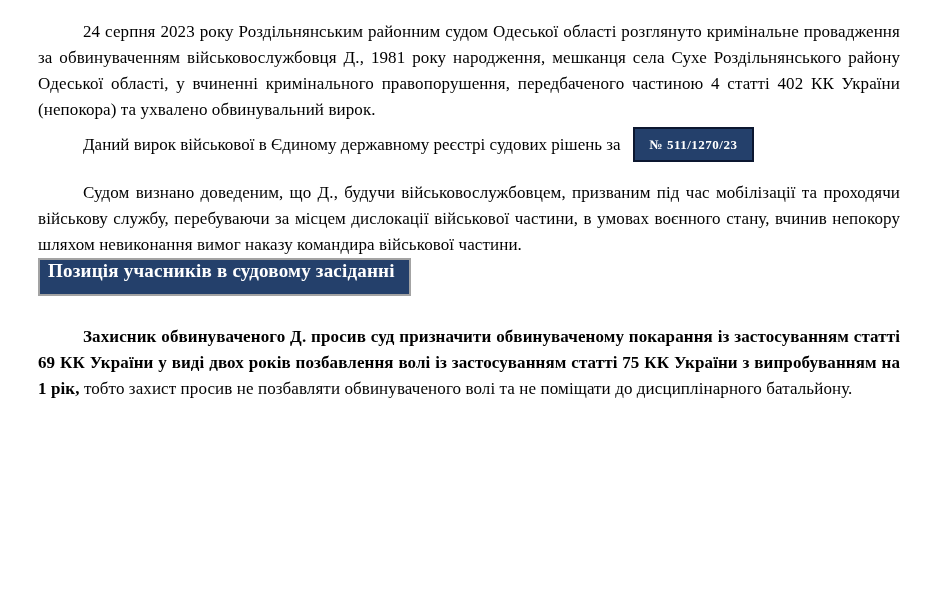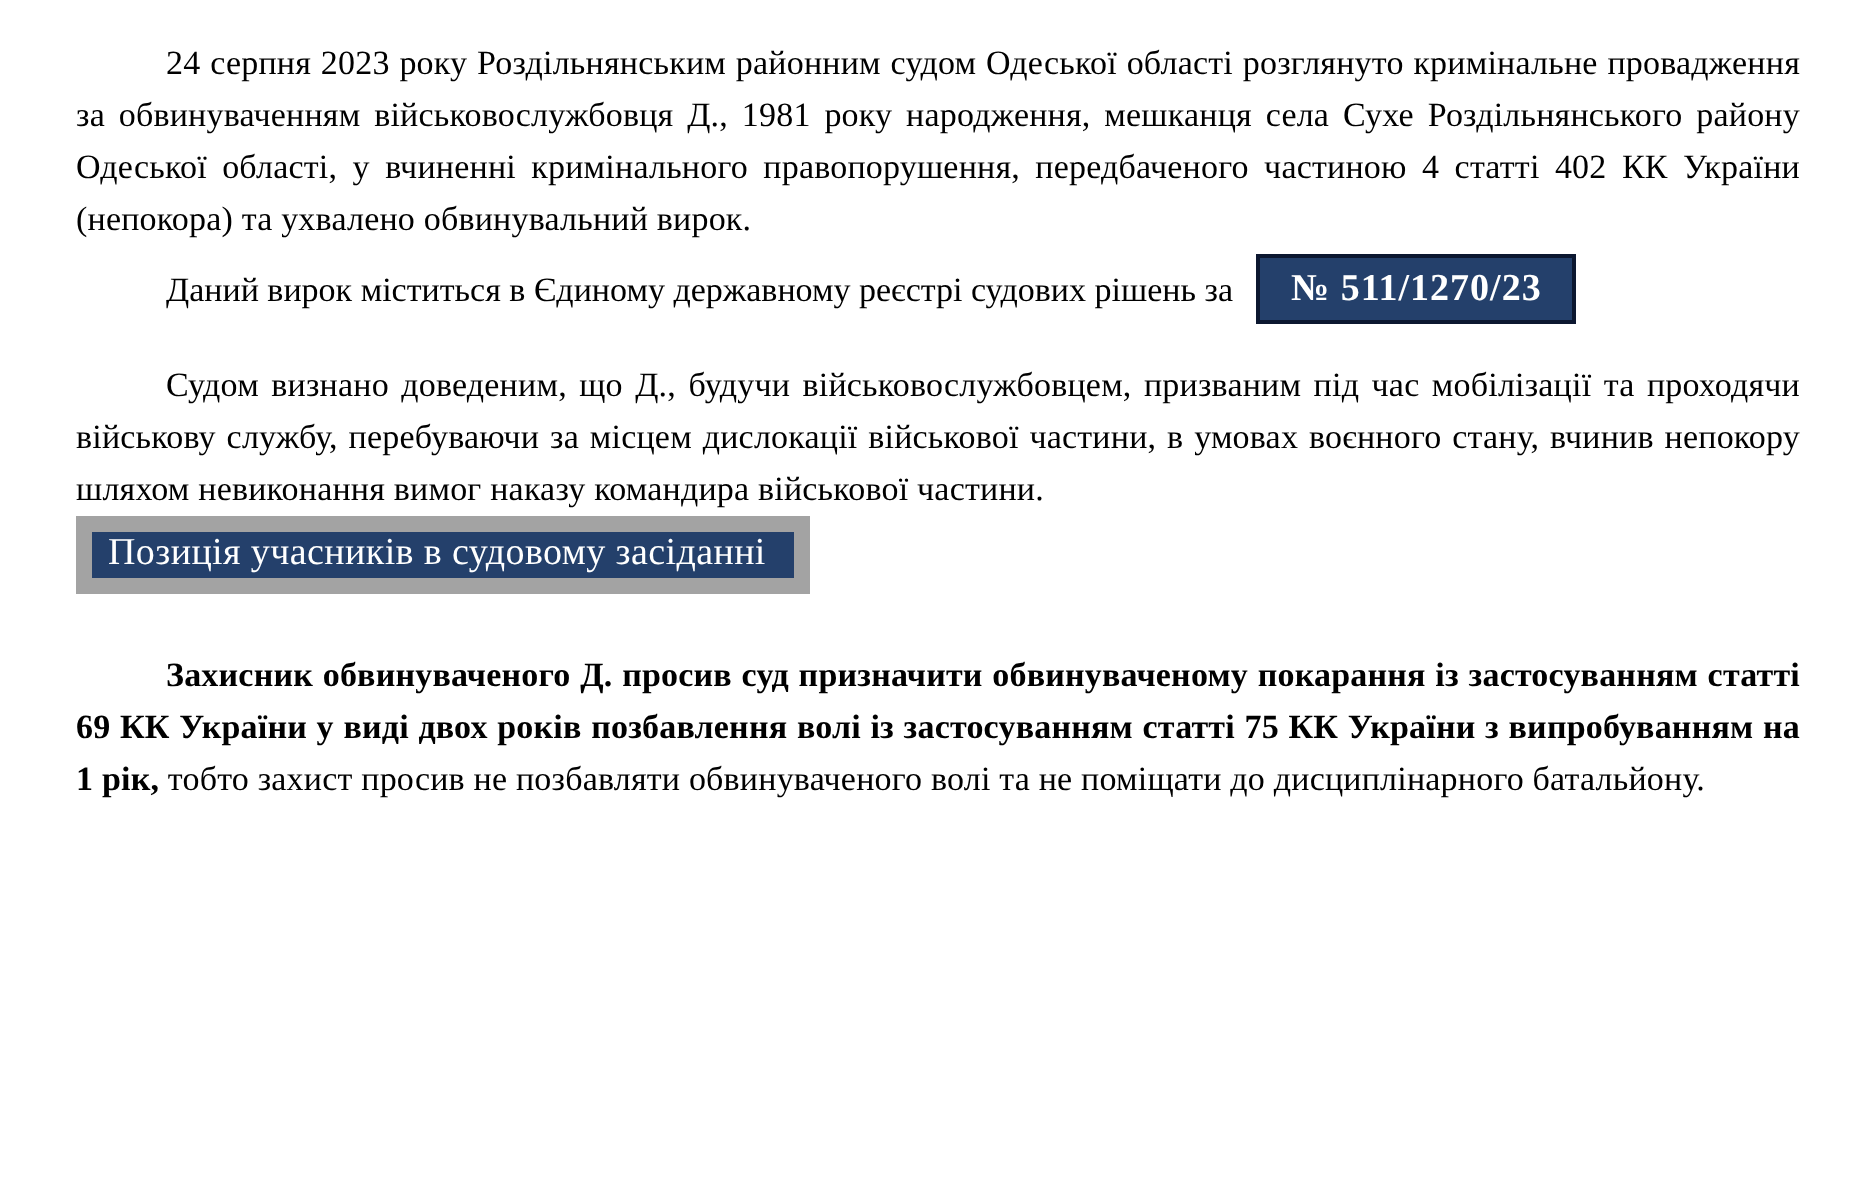--- a/index.html
+++ b/index.html
@@ -39,48 +39,48 @@
     text-indent:45px;
     white-space:nowrap;
   }
   .case-badge{
     display:inline-block;
     vertical-align:middle;
     background:var(--navy);
     border:2px solid var(--navy-border);
     color:#ffffff;
     font-weight:bold;
-    font-size:19px;
+    font-size:13px;
     line-height:29px;
     padding:1px 15px 1px 15px;
     margin-left:12px;
     text-indent:0;
     letter-spacing:0.5px;
     transform:translateY(-2px);
   }
   .section-heading{
     display:inline-block;
     background:var(--navy);
-    border:8px solid #a3a3a3;
+    border:2px solid #a3a3a3;
     color:#ffffff;
-    font-weight:normal;
+    font-weight:bold;
     font-size:19px;
     line-height:22px;
-    padding:0 14px 1px 8px;
+    padding:0 14px 12px 8px;
     letter-spacing:0.2px;
   }
 </style>
 </head>
 <body>
 
 <div class="page">
 
   <p class="para mb1">24 серпня 2023 року Роздільнянським районним судом Одеської області розглянуто кримінальне провадження за обвинуваченням військовослужбовця Д., 1981 року народження,  мешканця села Сухе Роздільнянського району Одеської області, у вчиненні кримінального правопорушення, передбаченого частиною 4 статті 402 КК України (непокора) та ухвалено обвинувальний вирок.</p>
 
-  <p class="registry-line mb2"><span>Даний вирок міститься в Єдиному державному реєстрі судових рішень за</span><span class="case-badge">№ 511/1270/23</span></p>
+  <p class="registry-line mb2"><span>Даний вирок військової в Єдиному державному реєстрі судових рішень за</span><span class="case-badge">№ 511/1270/23</span></p>
 
   <p class="para mb3">Судом визнано доведеним, що Д., будучи військовослужбовцем, призваним під час мобілізації та проходячи військову службу, перебуваючи за місцем дислокації військової частини, в умовах воєнного стану, вчинив непокору шляхом невиконання вимог наказу командира військової частини.</p>
 
   <div class="mb4">
     <span class="section-heading">Позиція учасників в судовому засіданні</span>
   </div>
 
 
 
   <p class="para"><span class="b">Захисник обвинуваченого Д.  просив суд призначити обвинуваченому покарання із застосуванням статті 69 КК України у виді двох років позбавлення волі із застосуванням статті 75 КК України з випробуванням на 1 рік,</span><span> тобто захист просив не позбавляти обвинуваченого волі та не поміщати до дисциплінарного батальйону.</span></p>

